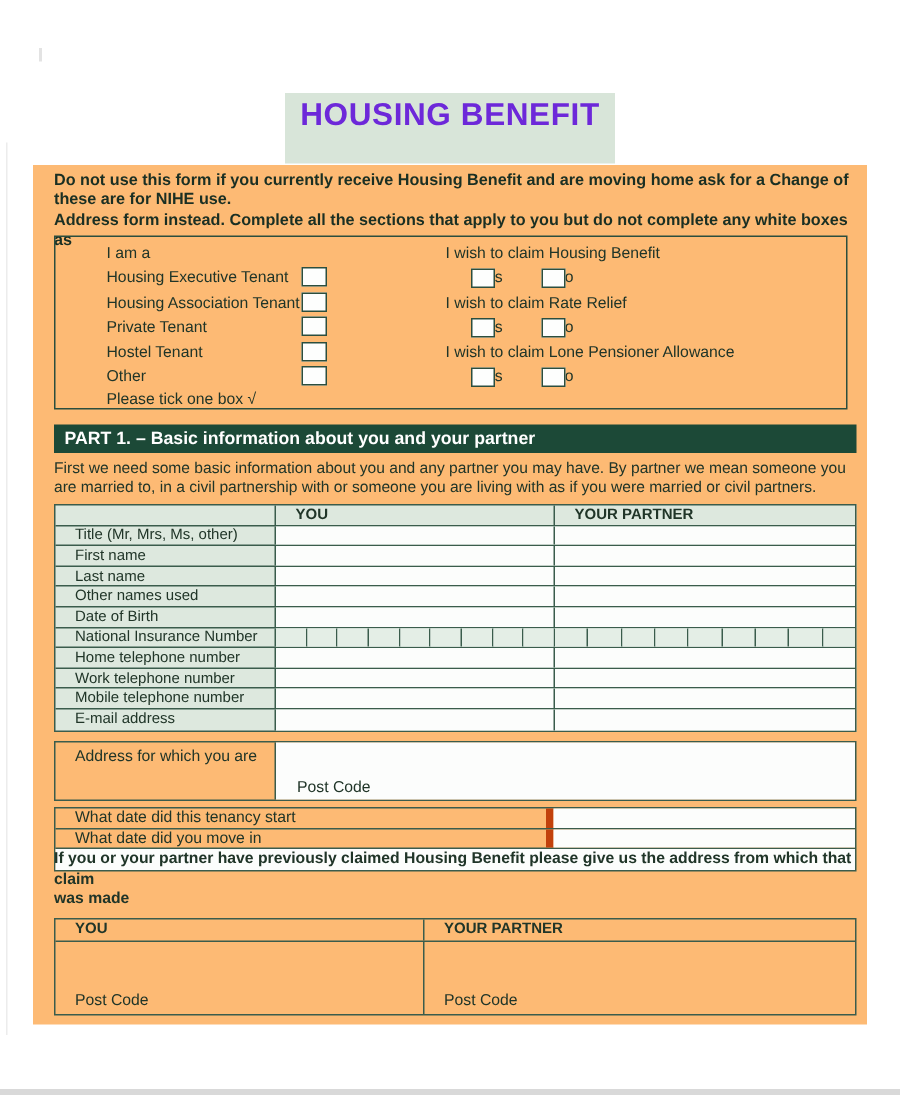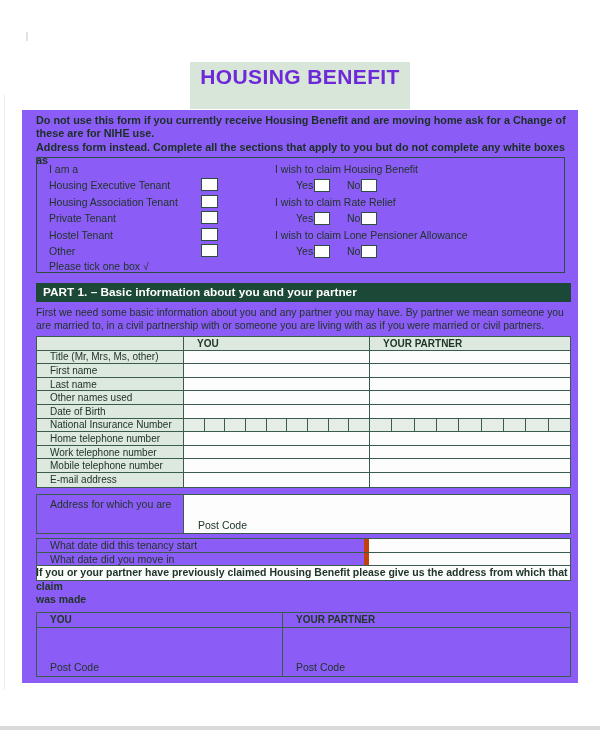--- a/index.html
+++ b/index.html
@@ -14,28 +14,28 @@
   .bottom-strip{ position:absolute; left:0; top:726px; width:600px; height:4px; background:#d9d9d9; }
 
   
   .title-wrap { position:absolute; top:62px; left:0; width:100%; text-align:center; }
   .title {
     display:inline-block; background:#d8e5d9; color:#6d28d9;
     font-size:21px; font-weight:700; letter-spacing:.4px; padding:3px 10px 20px;
   }
 
   
-  .green { position:absolute; left:22px; top:110px; width:556px; height:573px; background:#8b5cf6; }
+  .green { position:absolute; left:22px; top:110px; width:556px; height:573px; background:#fdba74; }
 
   .boldintro { position:absolute; left:14px; top:4px; width:536px;
     font-size:10.8px; font-weight:700; line-height:13.4px; color:#1a2f23; }
 
   
   .tenant-box { position:absolute; left:14px; top:47px; width:529px; height:116px; border:1.4px solid #2b4e3e; }
-  .tb-text { position:absolute; font-size:10.5px; line-height:12px; white-space:nowrap; }
+  .tb-text { position:absolute; font-size:10.5px; line-height:12px; white-space:nowrap;margin-left:22px; }
   .cb    { position:absolute; left:164px; width:17px; height:13px; background:#fdfefd; border:1.3px solid #2b4e3e; }
   .ynbox { position:absolute; width:16px; height:13px; background:#fdfefd; border:1.3px solid #2b4e3e; }
 
   
   .part1-bar { position:absolute; left:14px; top:173px; width:535px; height:19px;
     background:#1c4937; color:#ffffff; font-size:11.8px; font-weight:700; line-height:19px; padding-left:7px; }
   .part1-intro { position:absolute; left:14px; top:196px; width:542px; font-size:10.4px; line-height:13px; }
 
   
   .ptable { position:absolute; left:14px; top:226px; width:535px; border:1px solid #3a5c4c; background:#dde8de; }

